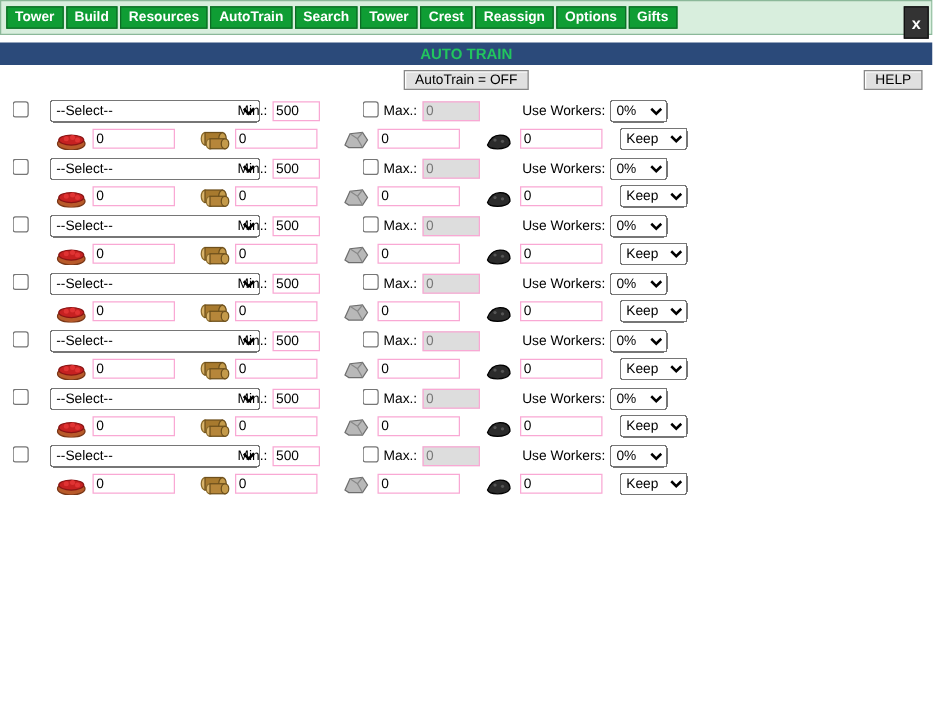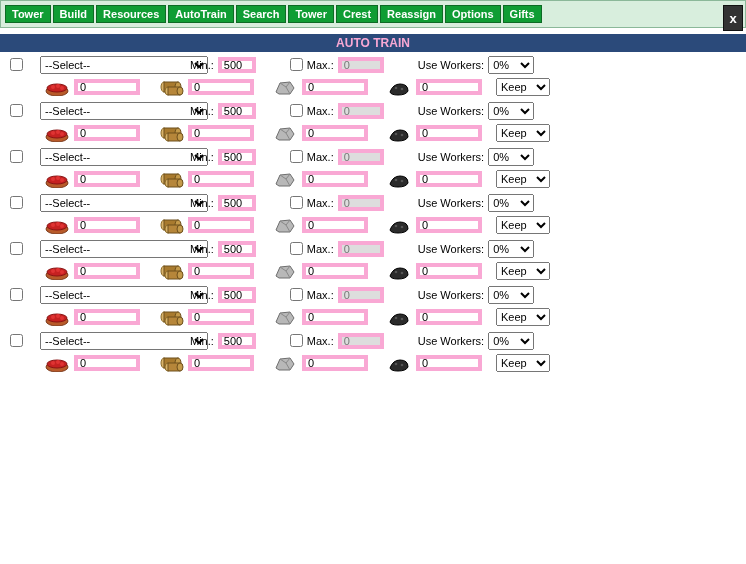--- a/index.html
+++ b/index.html
@@ -48,21 +48,21 @@
     color: #fff;
     font-weight: bold;
     font-size: 13px;
     text-align: center;
     line-height: 26px;
     cursor: pointer;
     border: 1px solid #111;
   }
   .section-bar {
     background: #2b4a7a;
-    color: #f9a8d4;
+    color: #22c55e;
     font-weight: bold;
     text-align: center;
     padding: 2px 4px;
     margin-top: 6px;
     font-size: 12px;
   }
   .control-row {
     text-align: center;
     padding: 4px 6px;
     position: relative;
@@ -91,21 +91,21 @@
     display: flex;
     align-items: center;
     flex-wrap: nowrap;
   }
   .line2 { padding-left: 40px; margin-top: 4px; }
   .cbcell { width: 30px; text-align: left; padding-left: 6px;}
   .lbl { font-size: 11px; }
   select.wide { width: 168px; font-size: 11px; height: 18px; }
   select.small { width: 54px; font-size: 11px; height: 18px; }
   select.tiny { width: 46px; font-size: 11px; height: 18px; }
-  input.txt { font-size: 11px; height: 16px; border: 4px solid #f9a8d4; padding: 0 2px; }
+  input.txt { font-size: 11px; height: 16px; border: 1px solid #f9a8d4; padding: 0 2px; }
   .w60 { width: 66px; }
   .minbox { width: 38px; }
   .maxbox { width: 46px; background:#ddd; color:#777;}
   .spacer-select { width: 140px; margin-left: 6px;}
   .gap { margin-left: 10px; }
   .gap-s { margin-left: 4px; }
   .gap-l { margin-left: 22px; padding-left: 12px; }
   .resgrp { display:flex; align-items:center; margin-right: 18px;}
   .resgrp:last-of-type { margin-right: 14px;}
   
@@ -117,20 +117,24 @@
 <body>
 <div class="wrap">
 
 <div class="navbar">
   <div class="close-x">x</div>
   <div class="nav-row" id="navrow1"><span class="nav-btn">Tower</span><span class="nav-btn">Build</span><span class="nav-btn">Resources</span><span class="nav-btn">AutoTrain</span><span class="nav-btn">Search</span><span class="nav-btn">Tower</span><span class="nav-btn">Crest</span><span class="nav-btn">Reassign</span><span class="nav-btn">Options</span><span class="nav-btn">Gifts</span></div>
 </div>
 
 <div class="section-bar">AUTO TRAIN</div>
 
+<div class="control-row">
+  <button class="ui-btn">AutoTrain = OFF</button>
+  <button class="ui-btn help-btn">HELP</button>
+</div>
 
 
 <div class="rows-area" id="rowsArea">
       <div class="train-row">
     <div class="line1">
       <span class="cbcell"><input type="checkbox" style=""></span>
       <span class="spacer-select">
         <select class="wide">
           <option>--Select--</option>
         </select>

